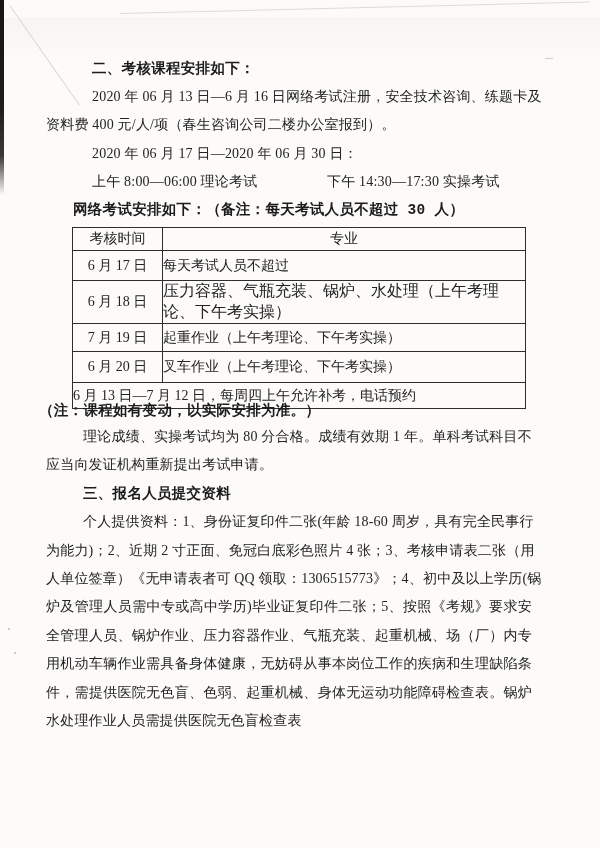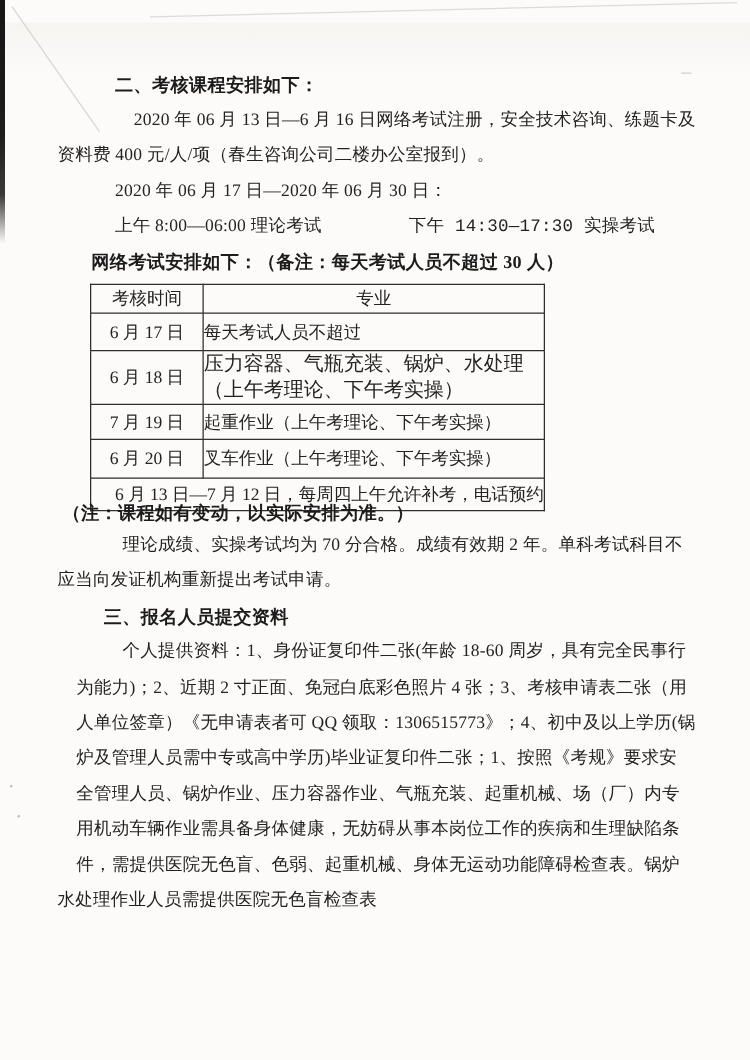--- a/index.html
+++ b/index.html
@@ -25,53 +25,53 @@
   .crease-2{left:120px;top:13px;width:470px;background:#dcdbd7;transform:rotate(-1.4deg);}
   .speck{position:absolute;width:2px;height:2px;border-radius:50%;background:#8c8c8c;opacity:.55;}
   .speck1{left:8px;top:628px;}
   .speck2{left:14px;top:652px;}
   .speck3{left:545px;top:58px;height:1px;width:8px;border-radius:0;opacity:.4;}
   
   .blk{position:absolute;left:46px;width:486px;font-size:14px;letter-spacing:.2px;}
   .intro{top:55px;line-height:28.2px;}
   .body2{top:423px;line-height:28.4px;}
   .line{white-space:nowrap;position:relative;}
-  .line.j{text-align:justify;text-align-last:justify;margin-left:15px;}
+  .line.j{text-align:justify;text-align-last:justify;}
   .line.b{
-    font-family:Liberation Serif, serif;
+    font-family:Liberation Mono, monospace;
     font-weight:700;font-size:14.5px;letter-spacing:.3px;color:#1c1c1c;
   }
   .ind-std{padding-left:46px;}
   .ind-sm{padding-left:37px;}
   .ind-caption{padding-left:27px;}
-  .col2-span{position:absolute;left:281px;top:0;font-family:Liberation Mono, monospace;}
+  .col2-span{position:absolute;left:281px;top:0;}
   .note-line{
-    position:absolute;left:50px;top:401px;
+    position:absolute;left:39px;top:401px;
     font-family:Liberation Sans, sans-serif;
     font-weight:700;font-size:14.5px;letter-spacing:.3px;color:#1c1c1c;
     white-space:nowrap;
   }
   
   .tbl-wrap{position:absolute;left:72px;top:227px;width:454px;}
   table.sched{
-    border-collapse:collapse;width:364px;table-layout:fixed;
+    border-collapse:collapse;width:454px;table-layout:fixed;
     font-size:14px;color:#232323;
   }
   table.sched td,table.sched th{
     border:1.5px solid #2e2e2e;font-weight:400;
     padding:0;vertical-align:middle;
   }
   th.c-date,td.c-date{width:89px;text-align:center;}
   th.c-subj{text-align:center;}
   td.c-subj{text-align:left;padding-left:10px;}
   td.small-subj{font-size:16px;letter-spacing:0;}
   tr.h-row{height:23px;}
   tr.r1{height:30px;margin-top:32px;} tr.r2{height:28px;} tr.r3{height:28px;} tr.r4{height:31px;}
   tr.f-row{height:26px;}
-  td.f-cell{text-align:right;padding-right:32px;}
+  td.f-cell{text-align:left;padding-right:32px;}
 </style>
 </head>
 <body>
 
 <div class="page">
 
   <div class="top-shade"></div>
   <div class="scan-strip"></div>
   <div class="crease crease-1"></div>
   <div class="crease crease-2"></div>
@@ -118,26 +118,26 @@
         <tr class="f-row">
           <td class="f-cell" colspan="2">6 月 13 日—7 月 12 日，每周四上午允许补考，电话预约</td>
         </tr>
       </tbody>
     </table>
   </div>
 
   <div class="note-line">（注：课程如有变动，以实际安排为准。）</div>
 
   <div class="blk body2" id="body-block">
-      <div class="line j ind-sm"><span>理论成绩、实操考试均为 70 分合格。成绩有效期 2 年。单科考试科目不</span></div>
+      <div class="line j ind-sm"><span>理论成绩、实操考试均为 80 分合格。成绩有效期 1 年。单科考试科目不</span></div>
       <div class="line"><span>应当向发证机构重新提出考试申请。</span></div>
       <div class="line b ind-sm"><span>三、报名人员提交资料</span></div>
       <div class="line j ind-sm"><span>个人提供资料：1、身份证复印件二张(年龄 18-60 周岁，具有完全民事行</span></div>
       <div class="line j"><span>为能力)；2、近期 2 寸正面、免冠白底彩色照片 4 张；3、考核申请表二张（用</span></div>
       <div class="line j"><span>人单位签章）《无申请表者可 QQ 领取：1306515773》；4、初中及以上学历(锅</span></div>
-      <div class="line j"><span>炉及管理人员需中专或高中学历)毕业证复印件二张；1、按照《考规》要求安</span></div>
+      <div class="line j"><span>炉及管理人员需中专或高中学历)毕业证复印件二张；5、按照《考规》要求安</span></div>
       <div class="line j"><span>全管理人员、锅炉作业、压力容器作业、气瓶充装、起重机械、场（厂）内专</span></div>
       <div class="line j"><span>用机动车辆作业需具备身体健康，无妨碍从事本岗位工作的疾病和生理缺陷条</span></div>
       <div class="line j"><span>件，需提供医院无色盲、色弱、起重机械、身体无运动功能障碍检查表。锅炉</span></div>
       <div class="line"><span>水处理作业人员需提供医院无色盲检查表</span></div>
     </div>
 
 </div>
 
 </body></html>

